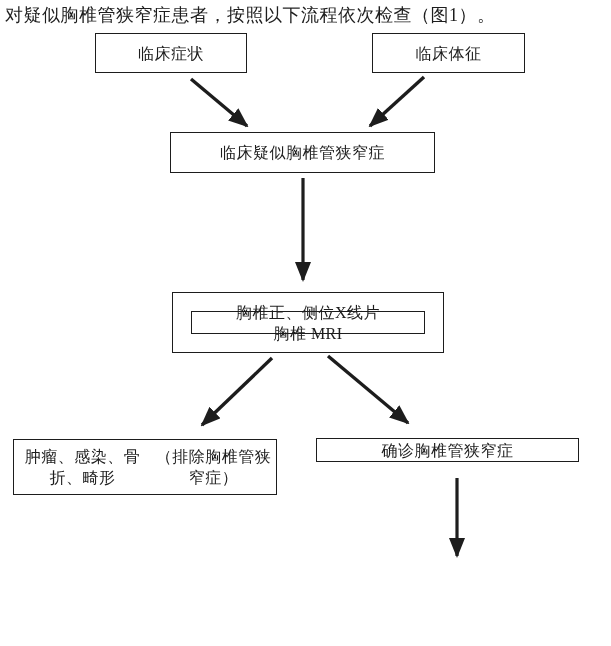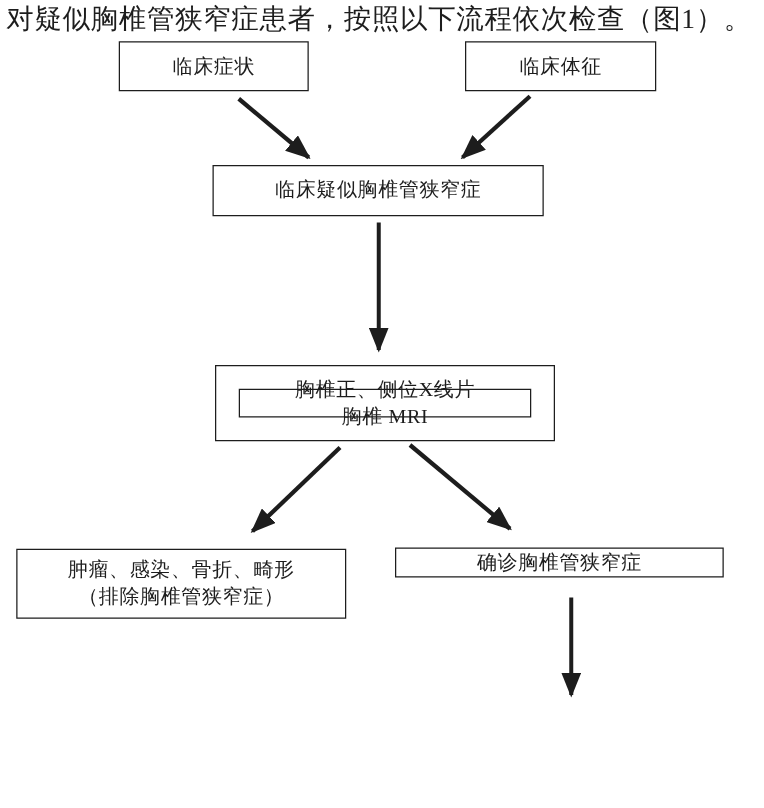--- a/index.html
+++ b/index.html
@@ -14,21 +14,21 @@
     background: #ffffff;
     font-family: "Liberation Serif", "DejaVu Serif", serif;
     color: #1d1d1d;
     overflow: hidden;
   }
   .intro {
     position: absolute;
     left: 5px;
     top: 4px;
     margin: 0;
-    font-size: 22px;
+    font-size: 18px;
     line-height: 22px;
     letter-spacing: 0.5px;
     color: #1d1d1d;
     white-space: nowrap;
     text-align: center;
   }
   .arrows {
     position: absolute;
     left: 0;
     top: 0;
@@ -99,21 +99,21 @@
     <span class="label">临床疑似胸椎管狭窄症</span>
   </div>
 
   <div class="node double" style="left:172px; top:292px; width:272px; height:61px;">
     <div class="inner">
       <span class="label">胸椎正、侧位X线片</span>
       <span class="label">胸椎 MRI</span>
     </div>
   </div>
 
-  <div class="node" style="left:13px; top:439px; width:264px; height:56px; flex-direction:column;">
+  <div class="node" style="left:13px; top:439px; width:264px; height:56px; flex-direction:row;">
     <span class="label">肿瘤、感染、骨折、畸形</span>
     <span class="label">（排除胸椎管狭窄症）</span>
   </div>
 
   <div class="node" style="left:316px; top:438px; width:263px; height:24px;">
     <span class="label">确诊胸椎管狭窄症</span>
   </div>
 
 
 </div>

